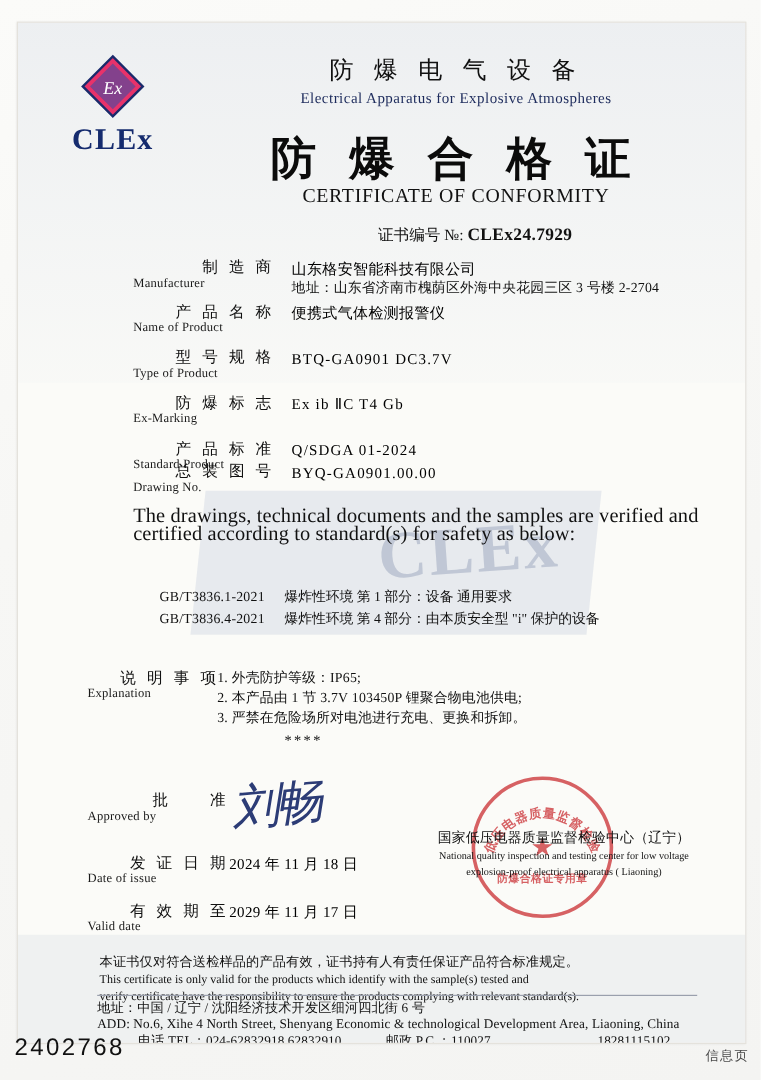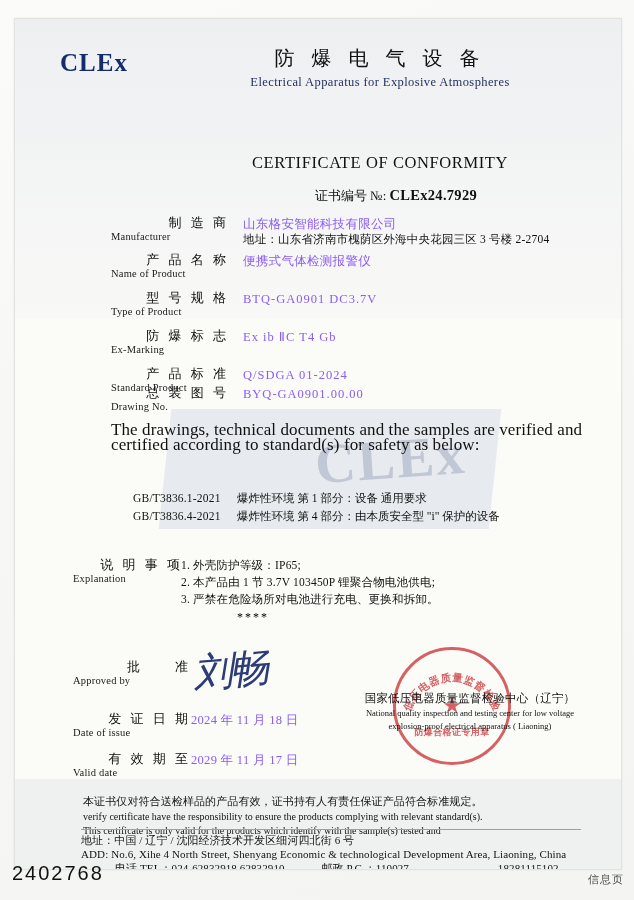--- a/index.html
+++ b/index.html
@@ -160,21 +160,21 @@
     font-size: 10.5px;
     color: #1a1a1a;
     line-height: 13px;
     letter-spacing: 0.2px;
   }
   .f-val {
     position: absolute;
     left: 132px;
     top: 1px;
     font-size: 12.5px;
-    color: #8b5cf6;
+    color: #000000;
     line-height: 16px;
     letter-spacing: 0.3px;
   }
   .f-val2 {
     position: absolute;
     left: 132px;
     top: 17px;
     font-size: 11.5px;
     color: #111;
     letter-spacing: 0.2px;
@@ -370,27 +370,35 @@
 
 <div class="page">
   <div class="cert-body">
 
     <div class="tint tint-a"></div>
     <div class="tint tint-b"></div>
     <div class="tint tint-c"></div>
     <div class="wm">CLEx</div>
 
     <div class="logo">
+      <div class="logo-diamond">
+        <svg width="54" height="54" viewBox="0 0 54 54">
+          <polygon points="27,2 52,27 27,52 2,27" fill="#e8326a" stroke="#1a2a6b" stroke-width="2"></polygon>
+          <polygon points="27,8 46,27 27,46 8,27" fill="#2f4fa8" opacity="0.55"></polygon>
+          <text x="27" y="33" text-anchor="middle" font-family="Liberation Serif, serif" font-size="15" font-style="italic" fill="#ffffff">Ex</text>
+        </svg>
+      </div>
       <div class="logo-text">CLEx</div>
     </div>
 
     <div class="hdr">
       <div class="hdr-cn">防 爆 电 气 设 备</div>
       <div class="hdr-en">Electrical Apparatus for Explosive Atmospheres</div>
     </div>
+    <div class="title-cn">防 爆 合 格 证</div>
     <div class="title-en">CERTIFICATE OF CONFORMITY</div>
 
     <div class="certno">
       <span>证书编号 №:</span>
       <span class="num">CLEx24.7929</span>
     </div>
 
     <div class="field" style="top:196px;">
       <div class="f-label">
         <div class="f-cn">制 造 商</div>
@@ -504,22 +512,22 @@
     <div class="field" style="left:58px; top:732px; width:300px;">
       <div class="f-label">
         <div class="f-cn">有 效 期 至</div>
         <div class="f-en">Valid date</div>
       </div>
       <div class="f-val" style="left:118px;">2029 年 11 月 17 日</div>
     </div>
 
     <div class="note">
       <div class="note-cn">本证书仅对符合送检样品的产品有效，证书持有人有责任保证产品符合标准规定。</div>
+      <div class="note-en">This certificate is only valid for the products which identify with the sample(s) tested and</div>
       <div class="note-en">verify certificate have the responsibility to ensure the products complying with relevant standard(s).</div>
-      <div class="note-en">This certificate is only valid for the products which identify with the sample(s) tested and</div>
     </div>
 
     <div class="addr-rule"></div>
     <div class="addr">
       <div class="addr-line">地址：中国 / 辽宁 / 沈阳经济技术开发区细河四北街 6 号</div>
       <div class="addr-line">ADD: No.6, Xihe 4 North Street, Shenyang Economic &amp; technological Development Area, Liaoning, China</div>
       <div class="addr-line">
         <span class="sp"></span><span>电话 TEL：</span><span>024-62832918 62832910</span>
         <span class="sp"></span><span>邮政 P.C.：</span><span>110027</span>
         <span class="sp"></span><span style="margin-left:52px;">18281115102</span>

